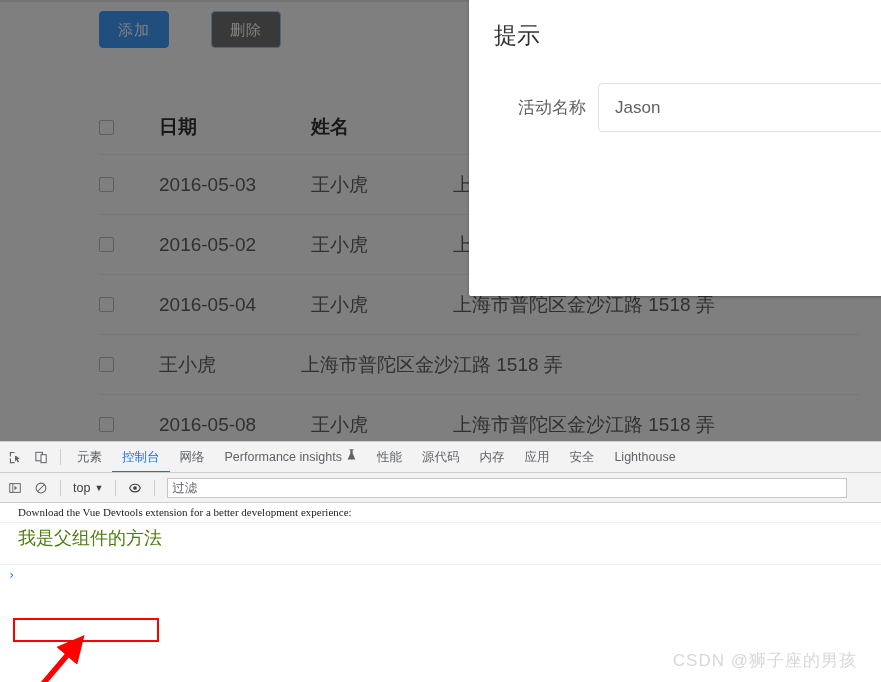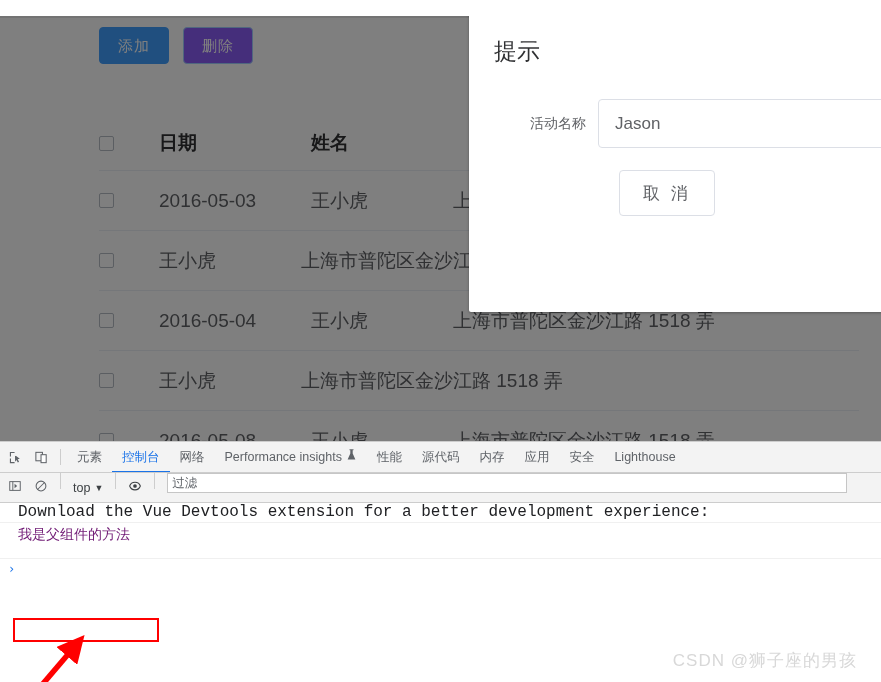--- a/index.html
+++ b/index.html
@@ -7,31 +7,31 @@
     margin: 0; padding: 0;
     width: 881px; height: 682px;
     overflow: hidden;
     font-family: "Liberation Sans", sans-serif;
     background: #ffffff;
   }
   #root { position: relative; width: 881px; height: 682px; overflow: hidden; background:#fff; }
 
   
   #page {
-    position: absolute; left:0; top:16px; width: 881px; height: 441px;
+    position: absolute; left:0; top:0; width: 881px; height: 441px;
     background: #ffffff; overflow: hidden;
   }
   .toolbar { position:absolute; left: 99px; top: 11px; display:flex; gap: 14px; }
   .btn {
     border-radius: 4px; font-size: 15px; padding: 0 18px; height: 37px;
     line-height: 35px; border: 1px solid transparent; cursor: pointer;
     font-family: "Liberation Sans", sans-serif; letter-spacing: 1px;
   }
   .btn-primary { background:#409eff; border-color:#409eff; color:#fff; }
-  .btn-disabled { background:#8b5cf6; border-color:#a0cfff; color:#ffffff; cursor:not-allowed; }
+  .btn-disabled { background:#737373; border-color:#a0cfff; color:#ffffff; cursor:not-allowed;margin-left:28px; }
 
   
   #table { position:absolute; left: 99px; top: 100px; width: 760px; font-size: 19px; color:#606266; }
   .row { display:flex; align-items:center; height:60px; border-bottom: 1px solid #ebeef5; }
   .row.head { font-weight: bold; color:#303133; height:55px; }
   .c-check { width: 60px; display:flex; align-items:center; }
   .c-date  { width: 152px; }
   .c-name  { width: 142px; }
   .c-addr  { flex: 1; }
   .cbox {
@@ -54,21 +54,21 @@
   }
   #dialog .dlg-header { padding: 28px 20px 10px 25px; }
   #dialog .dlg-title {
     font-size: 23px; color:#303133; font-weight: 400;
     font-family: "Liberation Sans", sans-serif;
   }
   #dialog .dlg-body { padding: 22px 25px 0 25px; }
   .form-row { display:flex; align-items:center; }
   .form-label {
     width: 104px; text-align: right; padding-right: 12px;
-    font-size: 14px; color:#606266;
+    font-size: 17px; color:#606266;
   }
   .form-input {
     flex: 1; height: 49px; border: 1px solid #dcdfe6; border-radius: 4px;
     padding: 0 16px; font-size: 17px; color:#606266; outline: none;
     font-family: "Liberation Sans", sans-serif; background:#fff;
   }
   .form-input::placeholder { color:#c0c4cc; }
   .dlg-footer {
     padding: 22px 25px 0 125px; display:flex; gap: 12px;
   }
@@ -97,42 +97,42 @@
   .dt-sep { width:1px; height:16px; background:#cdcdcd; margin: 0 6px; flex:none; }
   .dt-tab {
     padding: 0 10px; height: 31px; line-height: 31px; font-size: 12.5px;
     color:#5f6368; cursor:pointer; white-space:nowrap; flex:none;
     display:flex; align-items:center; gap:4px;
   }
   .dt-tab.active { color:#1a73e8; box-shadow: inset 0 -2px 0 #1a73e8; align-items: flex-end; }
 
   #dt-filterbar {
     height: 30px; background:#f3f3f3; border-bottom:1px solid #cdcdcd;
-    display:flex; padding-left: 2px;
+    display:flex; align-items:center; padding-left: 2px;
   }
   .ctx-select {
     font-size: 12.5px; color:#3c4043; display:flex; align-items:center; gap:4px;
     padding: 0 6px; cursor:pointer; white-space:nowrap;
   }
   #filter-input {
     margin-left: 6px; height: 20px; width: 680px; border:1px solid #c6c6c6;
     border-radius: 0; background:#fff; font-size: 12.5px; padding: 0 4px;
     color:#ec4899; outline:none; font-family:"Liberation Sans", sans-serif;
   }
   #filter-input::placeholder { color:#5f6368; }
 
   #console-body { position:relative; background:#fff; height: 179px; }
   .con-line {
-    font-family: Liberation Mono, monospace; font-size: 16px; color:#202124;
+    font-family: Liberation Serif, serif; font-size: 11px; color:#202124;
     padding: 1px 0 1px 18px; line-height: 17px;
   }
   .con-link { color:#1a0dab; text-decoration: underline; }
   .con-msg-row {
     border-top: 1px solid #f0f0f0; border-bottom: 1px solid #f0f0f0;
-    padding: 3px 0 14px 18px; font-size: 14px; color:#701a75;
+    padding: 3px 0 14px 18px; font-size: 18px; color:#4d7c0f;
     font-family: "Liberation Sans", sans-serif;
   }
   .con-prompt {
     padding: 3px 0 3px 8px; color:#1a73e8;
     font-family:"DejaVu Sans Mono", monospace; font-size: 12px;
   }
 
   
   #annot-box {
     position:absolute; left: 13px; top: 115px; width: 146px; height: 24px;
@@ -175,20 +175,21 @@
               <span class="cbox"></span>
             </div>
             <div class="c-date">2016-05-03</div>
             <div class="c-name">王小虎</div>
             <div class="c-addr">上海市普陀区金沙江路 1518 弄</div>
           </div>
           <div class="row">
             <div class="c-check">
               <span class="cbox"></span>
             </div>
+            <div class="c-date">2016-05-02</div>
             <div class="c-name">王小虎</div>
             <div class="c-addr">上海市普陀区金沙江路 1518 弄</div>
           </div>
           <div class="row">
             <div class="c-check">
               <span class="cbox"></span>
             </div>
             <div class="c-date">2016-05-04</div>
             <div class="c-name">王小虎</div>
             <div class="c-addr">上海市普陀区金沙江路 1518 弄</div>
@@ -216,21 +217,20 @@
     <div id="dialog">
       <div class="dlg-header">
         <div class="dlg-title">提示</div>
       </div>
       <div class="dlg-body">
         <div class="form-row">
           <div class="form-label">活动名称</div>
           <input class="form-input" type="text" value="Jason" style="">
         </div>
         <div class="dlg-footer">
-          <button class="dbtn dbtn-default">取 消</button>
         </div>
       </div>
     </div>
   </div>
 
   <div id="devtools">
 
     <div id="dt-tabs">
       <div class="dt-iconbtn">
         <svg width="15" height="15" viewBox="0 0 16 16">

